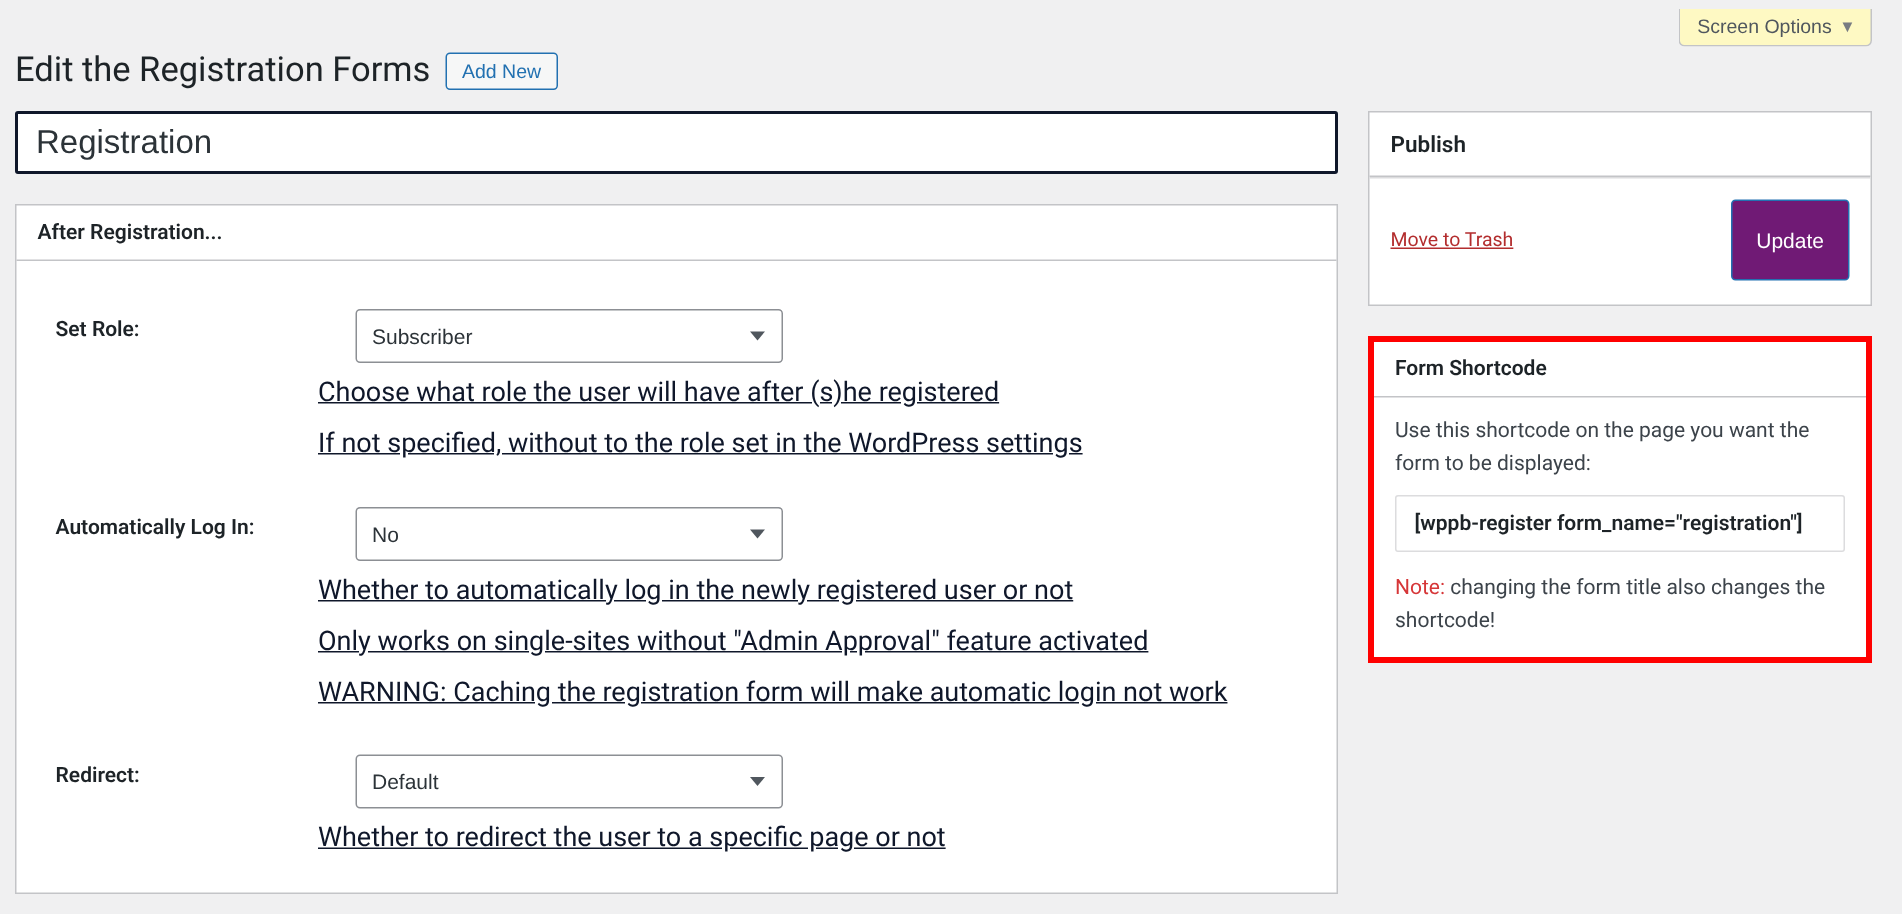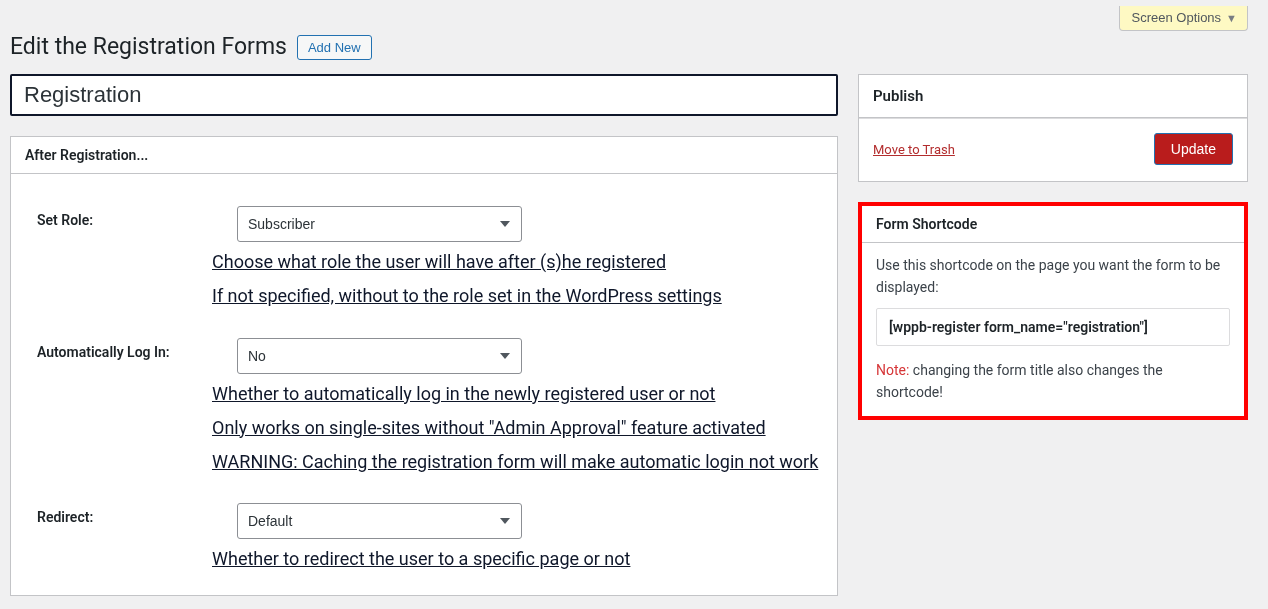--- a/index.html
+++ b/index.html
@@ -32,21 +32,21 @@
     color: #2271b1;
     background: #f6f7f7;
     padding: 4px 10px;
     font-size: 13px;
     border-radius: 3px;
     cursor: pointer;
     position: relative; top: 1px;
   }
   .columns { display: flex; gap: 20px; align-items: flex-start; }
   .col-main { flex: 1; }
-  .col-side { width: 390px; }
+  .col-side { width: 336px; }
   .title-input {
     width: 100%;
     font-size: 22px;
     padding: 6px 12px;
     border: 2px solid #0f172a;
     background: #fff;
     color: #2c3338;
     border-radius: 2px;
     margin-bottom: 20px;
     height: 42px;
@@ -95,24 +95,24 @@
   p.description { color: #0f172a; font-size: 18px; line-height: 1.55; margin-top: 6px; text-decoration: underline; }
   
   .publish-actions {
     display: flex; justify-content: space-between; align-items: center;
     padding: 14px 14px 16px 14px;
     border-top: 1px solid #dcdcde;
   }
   .publish-header { padding: 12px 14px; font-size: 15px; font-weight: 600; border-bottom: 1px solid #c3c4c7; color:#1d2327;}
   a.trash-link { color: #b32d2e; text-decoration: underline; font-size: 13px; }
   button.primary {
-    background: #b91c1c;
+    background: #701a75;
     color: #fff;
     border: 1px solid #2271b1;
-    padding: 7px 16px;
+    padding: 18px 16px;
     font-size: 14px;
     border-radius: 3px;
     cursor: pointer;
   }
   .highlight-box { border: 4px solid #ff0000; }
   .shortcode-box {
     border: 1px solid #dcdcde;
     background: #fff;
     padding: 10px 12px;
     font-size: 14px;

